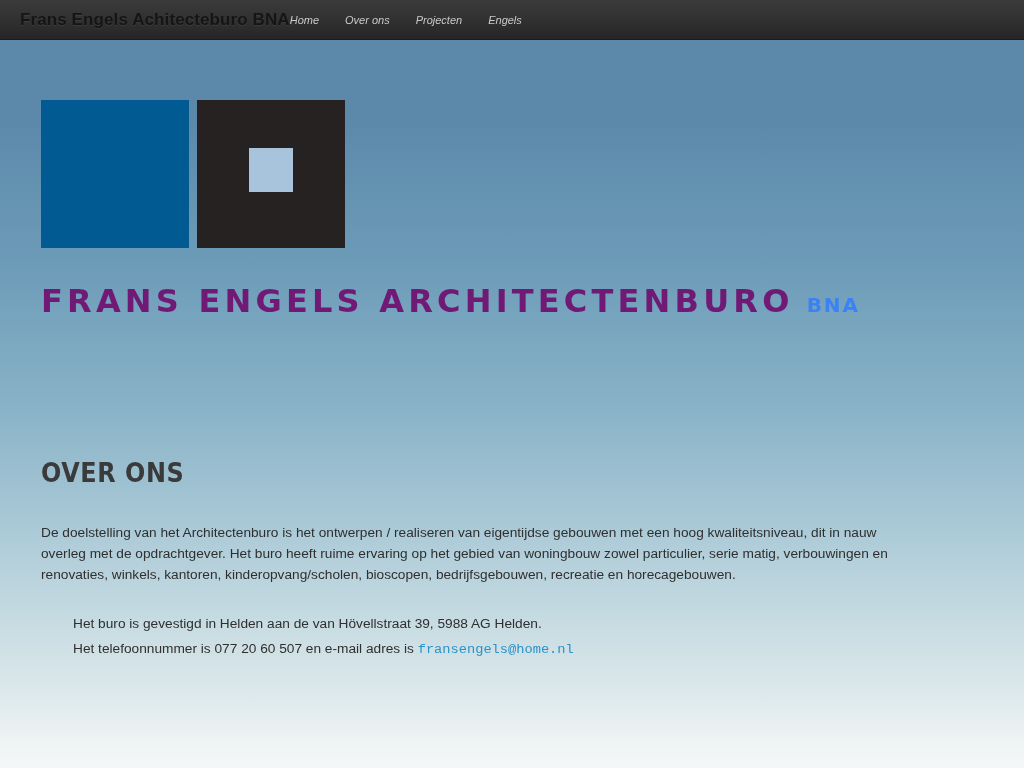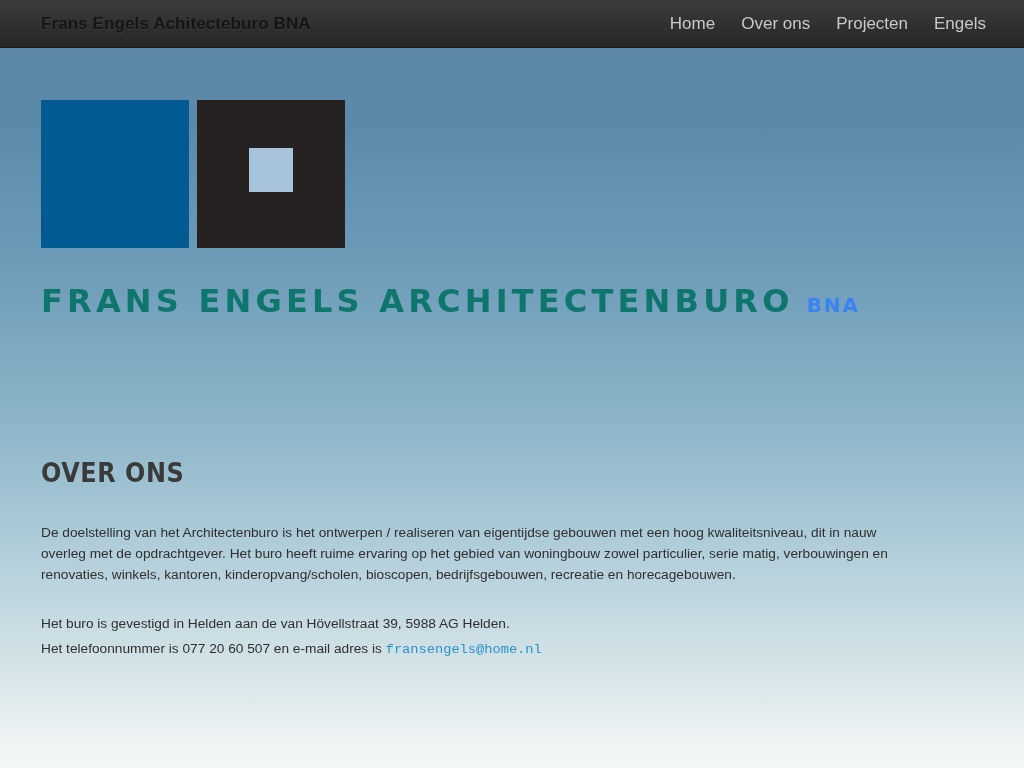--- a/index.html
+++ b/index.html
@@ -21,47 +21,47 @@
         #eef3f4 740px,
         #f5f7f7 768px);
     position: relative;
   }
 
   
   .topbar {
     position: absolute;
     top: 0; left: 0;
     width: 1024px;
-    height: 48px;
+    height: 40px;
     background: linear-gradient(to bottom, #3b3b3b 0%, #313131 50%, #262626 100%);
     border-bottom: 1px solid #1b1b1b;
     display: flex;
     align-items: center;
-    justify-content: space-between;
-    padding: 0 38px 0 41px;
+    padding: 0 38px 0 20px;
     z-index: 10;
   }
   .site-title {
     font-size: 17px;
     font-weight: bold;
     color: #151515;
     letter-spacing: 0.1px;
     text-shadow: 0 1px 0 rgba(255,255,255,0.06);
     white-space: nowrap;
   }
   .nav {
     display: flex;
     align-items: center;
     gap: 26px;
   }
   .nav-item {
-    font-size: 17px;
+    font-size: 11px;
     color: #c9c9c9;
     cursor: pointer;
     white-space: nowrap;
+    font-style: italic;
   }
 
   
   .logo-wrap {
     position: absolute;
     top: 100px;
     left: 41px;
     display: flex;
     gap: 8px;
   }
@@ -91,21 +91,21 @@
     left: 41px;
     display: flex;
     align-items: baseline;
     gap: 13px;
   }
   .wordmark-main {
     font-family: "DejaVu Sans", sans-serif;
     font-size: 32px;
     font-weight: bold;
     letter-spacing: 4.2px;
-    color: #0f766e;
+    color: #701a75;
   }
   .wordmark-bna {
     font-family: "DejaVu Sans", sans-serif;
     font-size: 20px;
     font-weight: bold;
     letter-spacing: 2px;
     color: #3b82f6;
   }
 
   
@@ -125,21 +125,21 @@
     transform: scaleX(0.92);
     transform-origin: left center;
   }
   .para {
     font-size: 13.7px;
     line-height: 21px;
     color: #2f2f2f;
     margin-bottom: 26px;
     max-width: 850px;
   }
-  .para.tight { line-height: 25px; }
+  .para.tight { line-height: 25px; margin-left: 32px; }
   .mail-link {
     color: #2a93c9;
     text-decoration: none;
     cursor: pointer;
     font-family: Liberation Mono, monospace;
   }
 </style>
 </head>
 <body>
 

